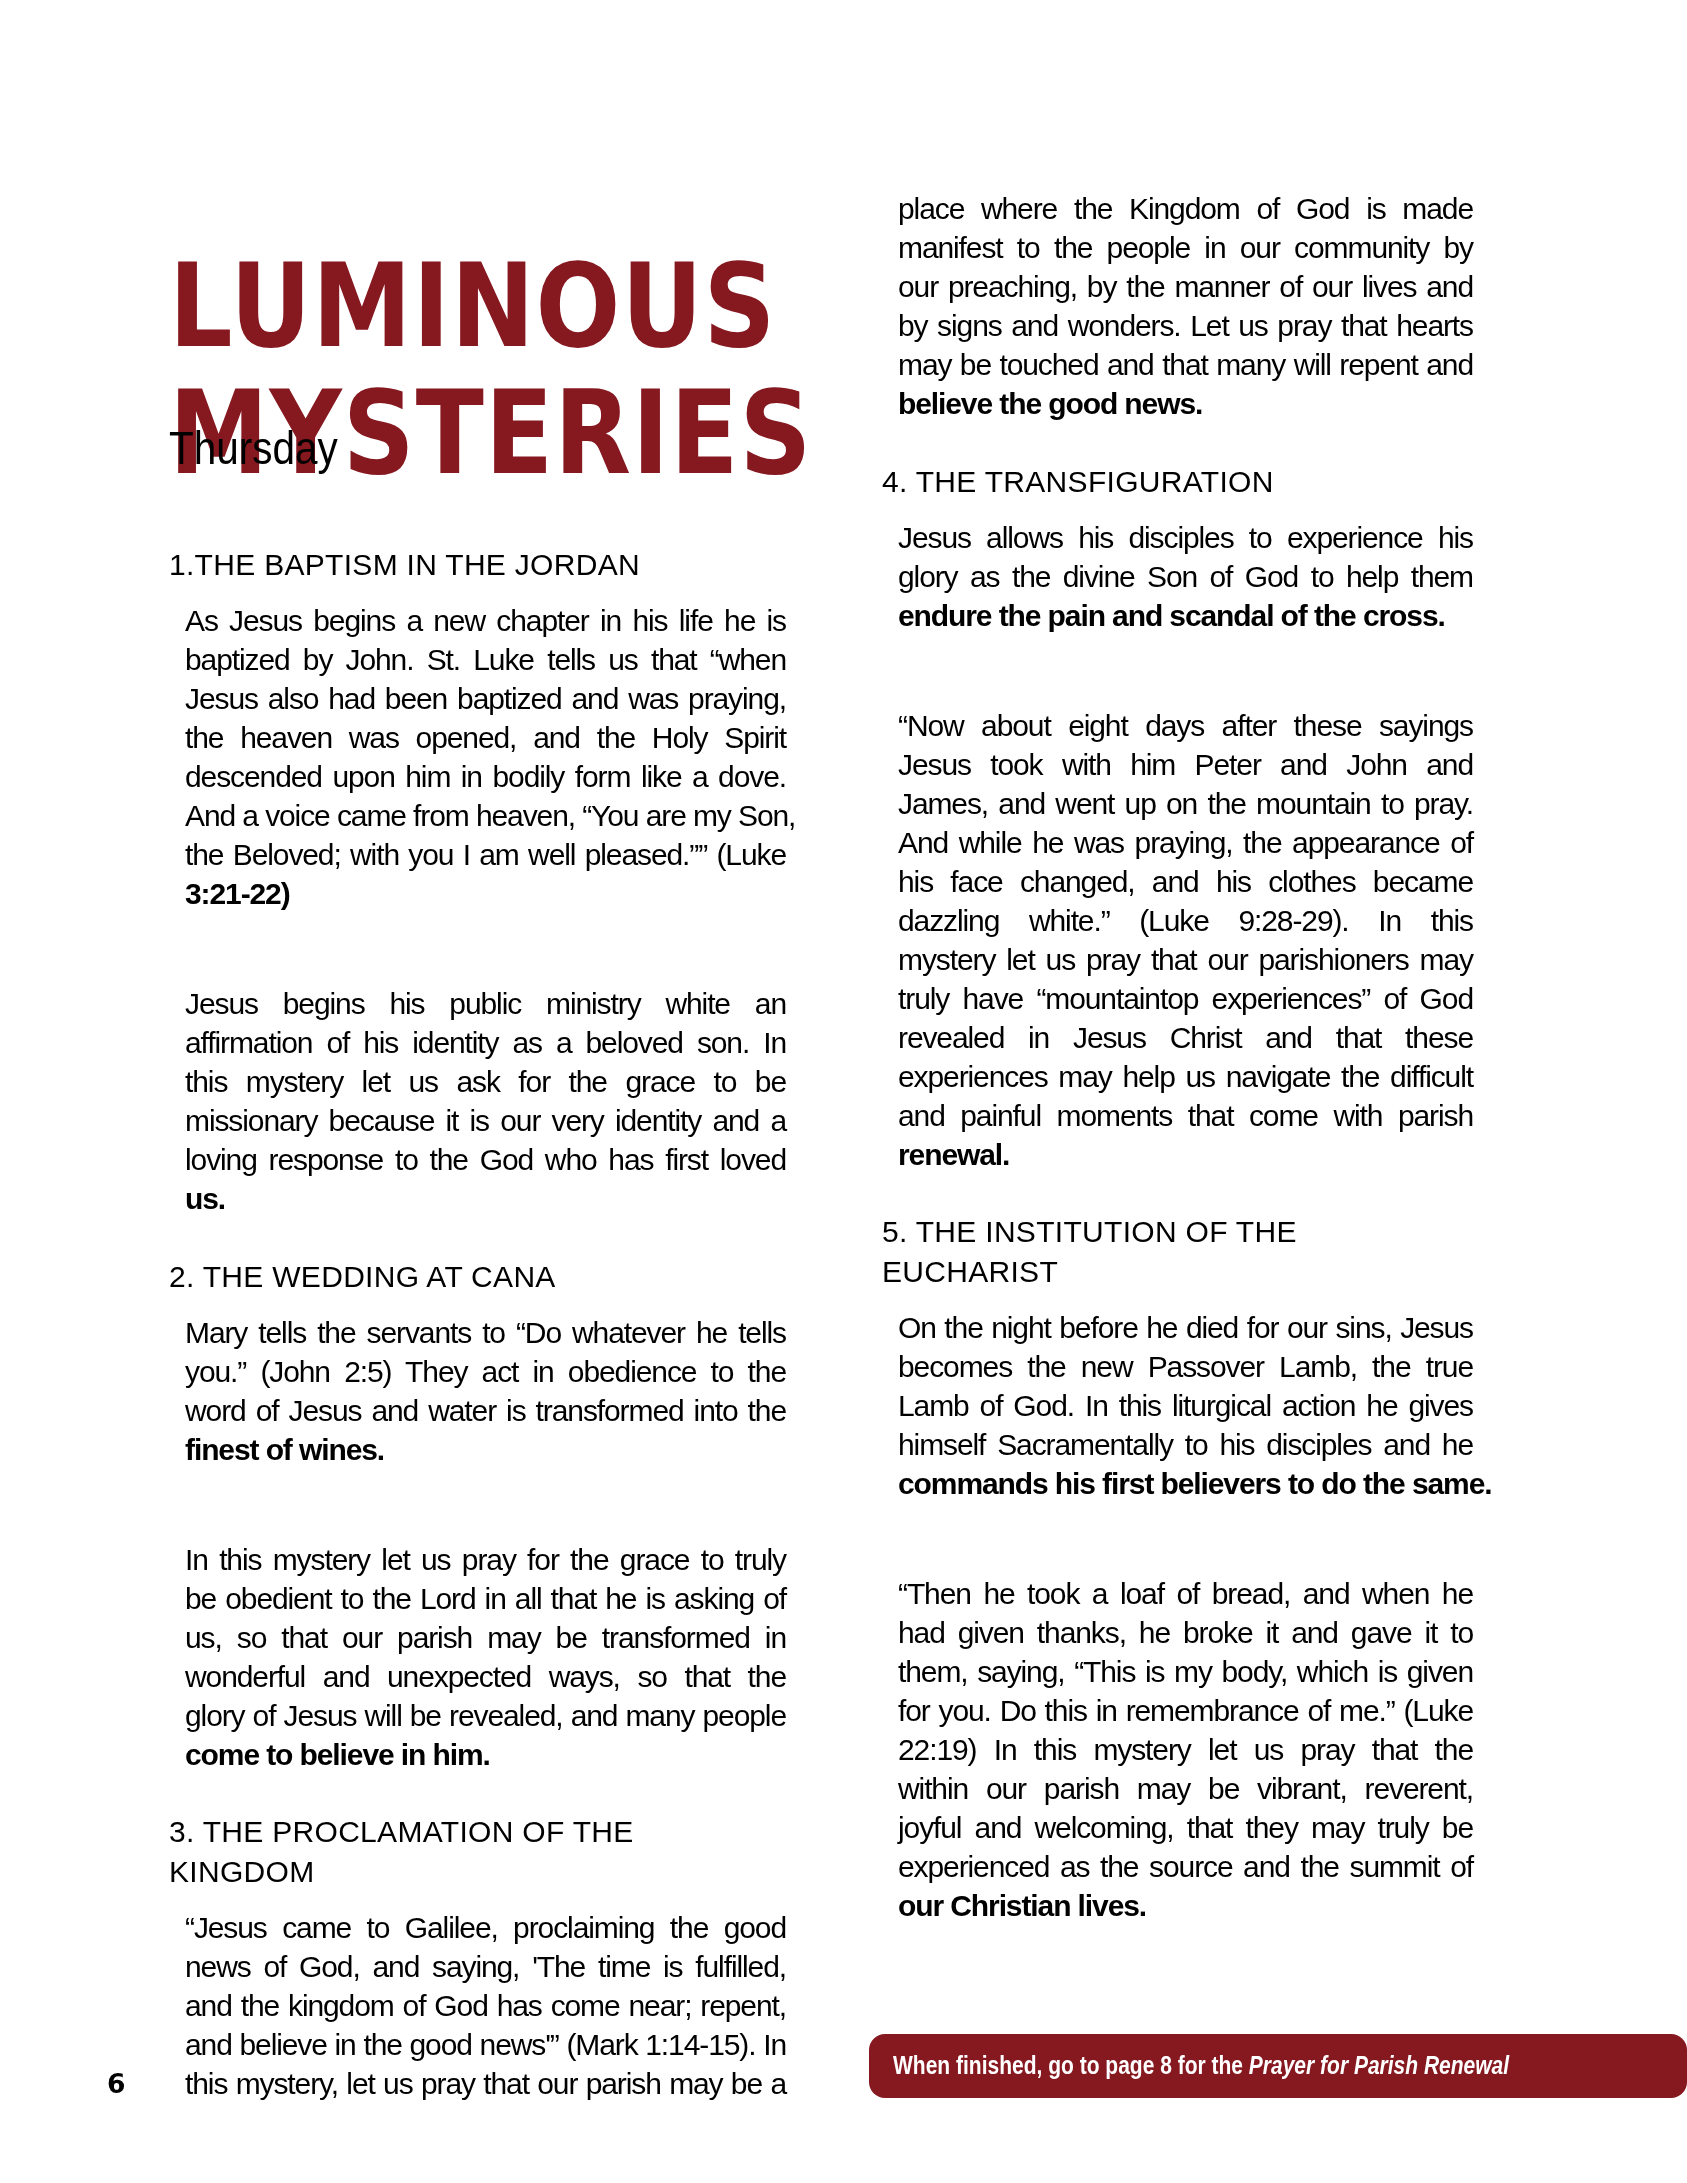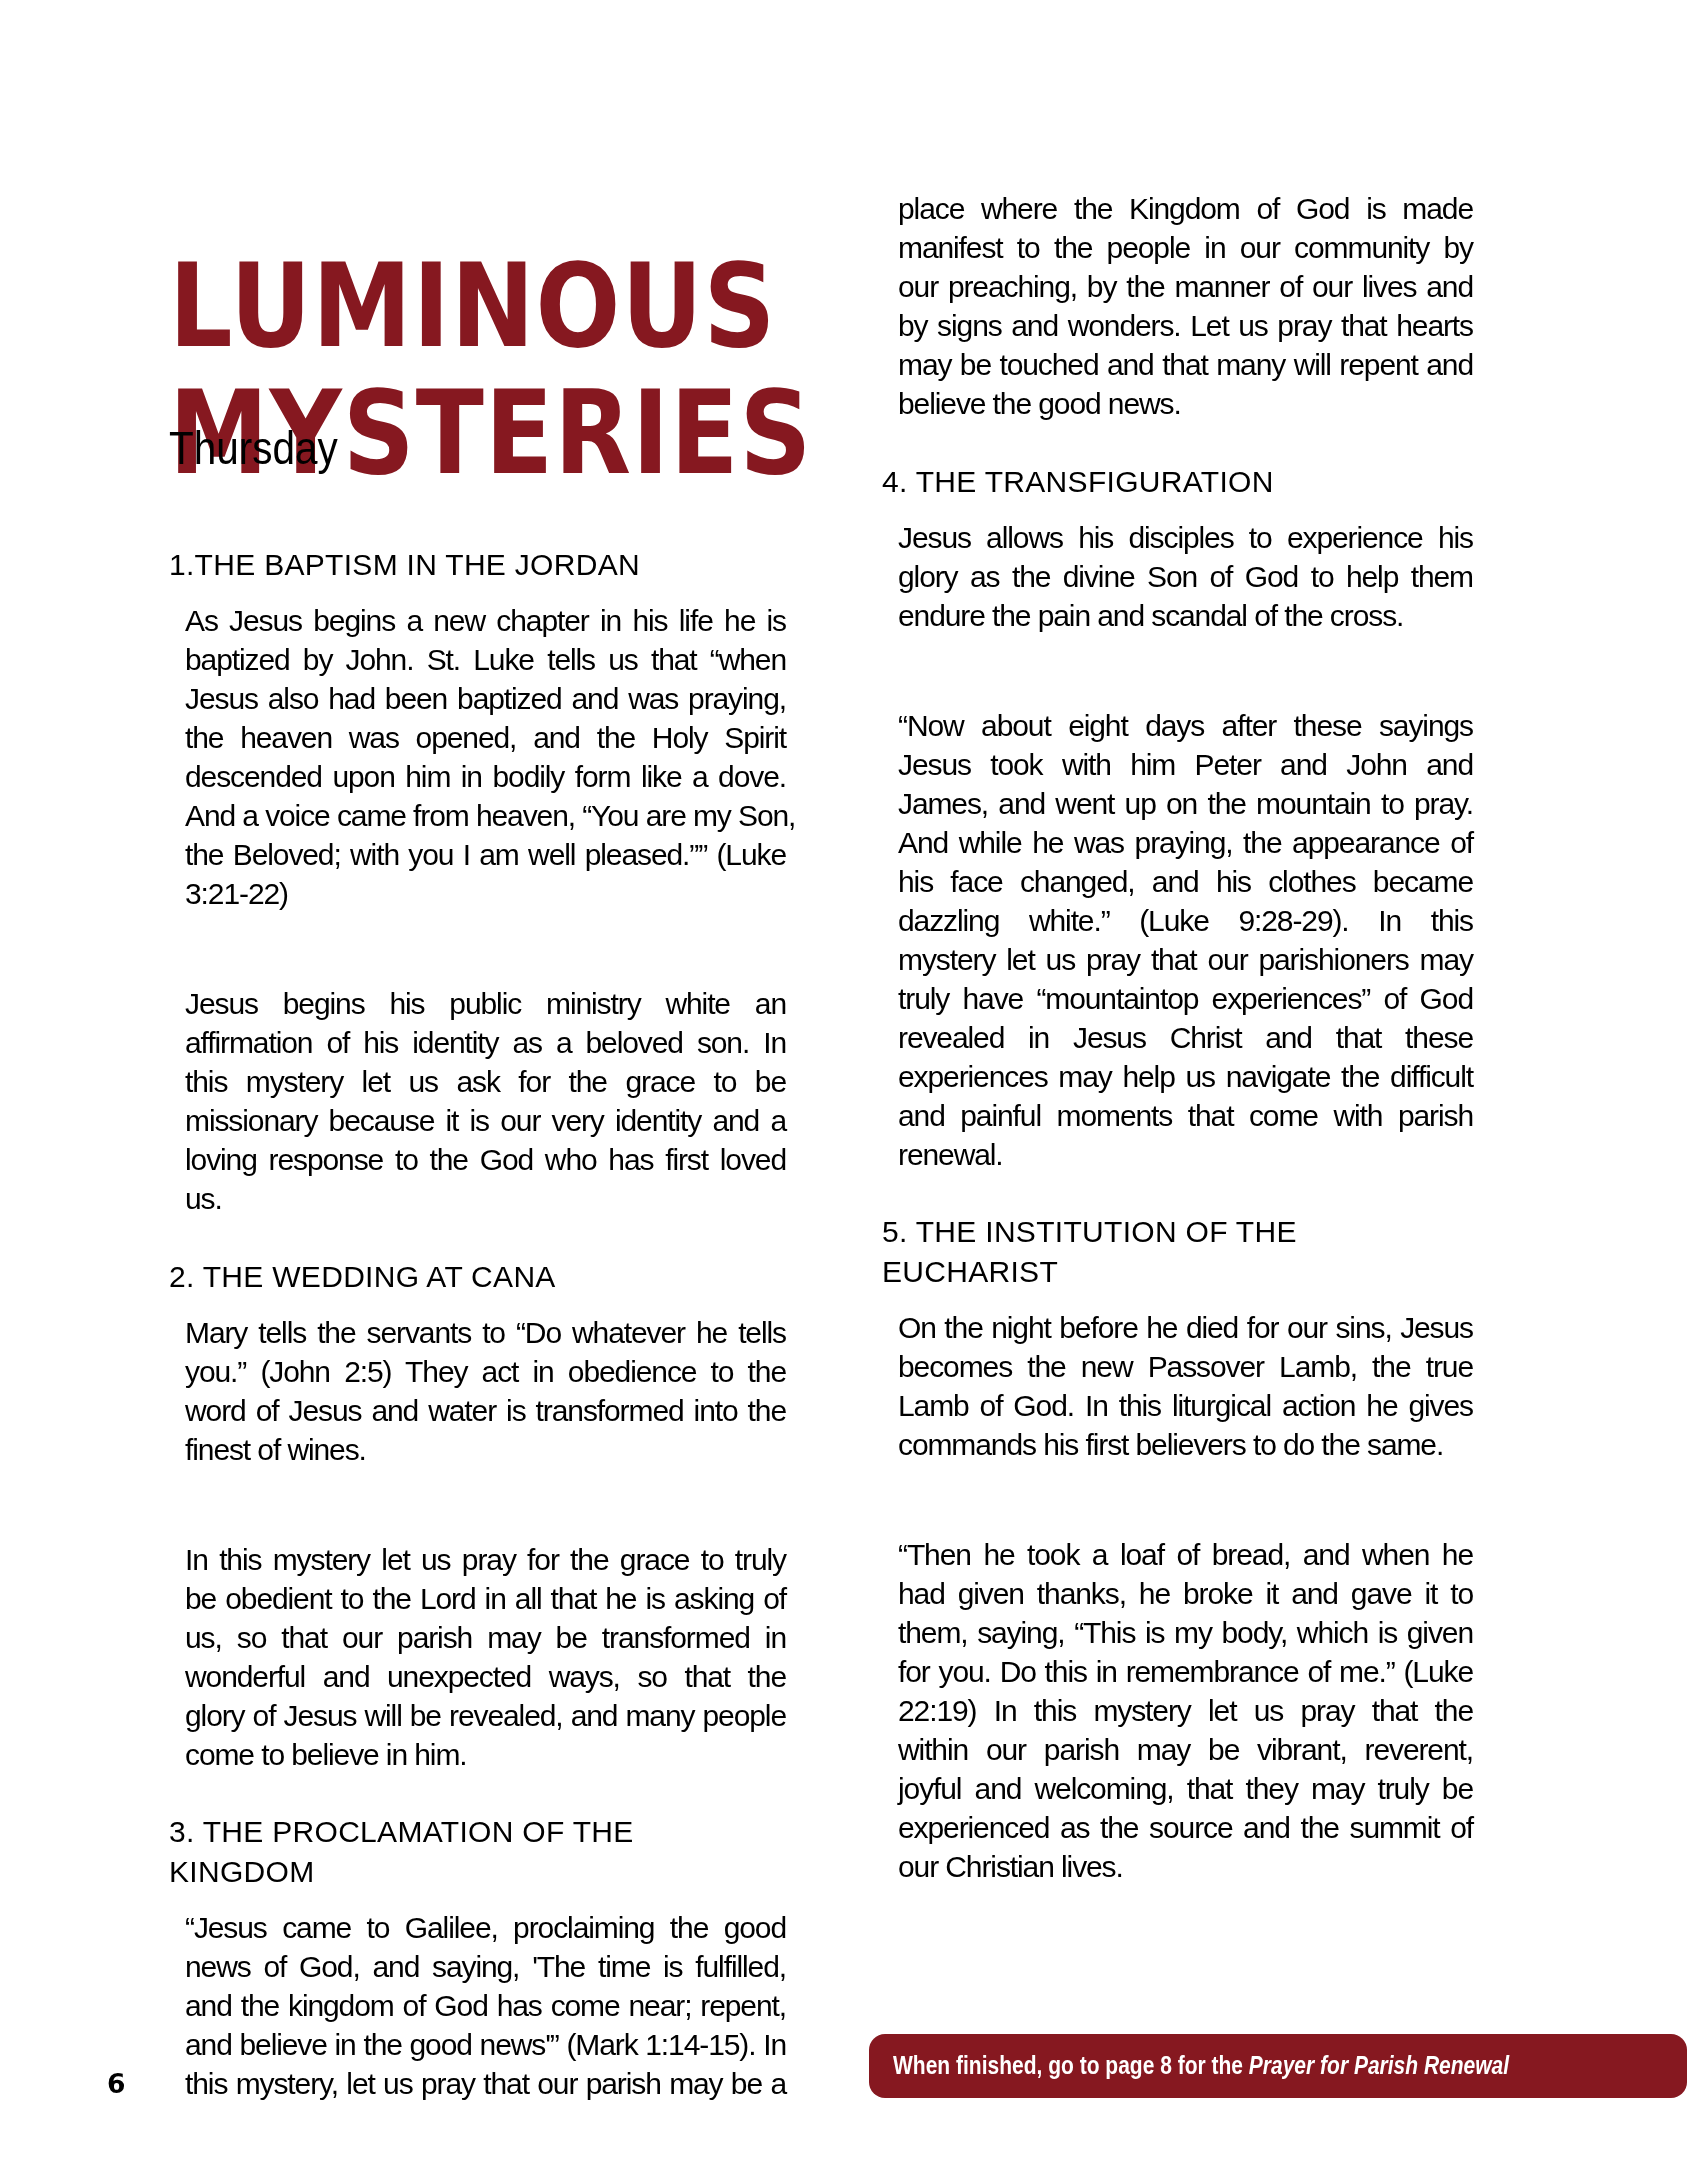--- a/index.html
+++ b/index.html
@@ -32,21 +32,21 @@
   }
   .heading .hl { display: block; }
 
   .para { margin: 16px; }
   .para .ln {
     display: block; height: 39px; line-height: 39px;
     font-family: "Liberation Sans", sans-serif; font-size: 30px; color: #000;
     letter-spacing: -1.1px; word-spacing: 0px;
     text-align: justify; text-align-last: justify; white-space: nowrap; overflow: visible;
   }
-  .para .ln.last { text-align-last: left; }
+  .para .ln.last { text-align-last: left; font-weight: bold; }
   .gap { height: 39px; }
   .gap-sec { height: 22.5px; }
 
   .footer-banner {
     position: absolute; left: 869px; top: 2034px; width: 818px; height: 64px;
     background: #861820;
     border-radius: 16px;
   }
   .footer-text {
     position: absolute; left: 24px; top: 17px;
@@ -184,20 +184,21 @@
     <section>
       <h2 class="heading">
           <span class="hl">5. THE INSTITUTION OF THE</span>
           <span class="hl">EUCHARIST</span>
         </h2>
       <div>
           <p class="para">
             <span class="ln">On the night before he died for our sins, Jesus</span>
             <span class="ln">becomes the new Passover Lamb, the true</span>
             <span class="ln">Lamb of God. In this liturgical action he gives</span>
+            <span class="ln">himself Sacramentally to his disciples and he</span>
             <span class="ln last">commands his first believers to do the same.</span>
           </p>
           <div class="gap"></div>
           <p class="para">
             <span class="ln">“Then he took a loaf of bread, and when he</span>
             <span class="ln">had given thanks, he broke it and gave it to</span>
             <span class="ln">them, saying, “This is my body, which is given</span>
             <span class="ln">for you. Do this in remembrance of me.” (Luke</span>
             <span class="ln">22:19) In this mystery let us pray that the</span>
             <span class="ln">within our parish may be vibrant, reverent,</span>

